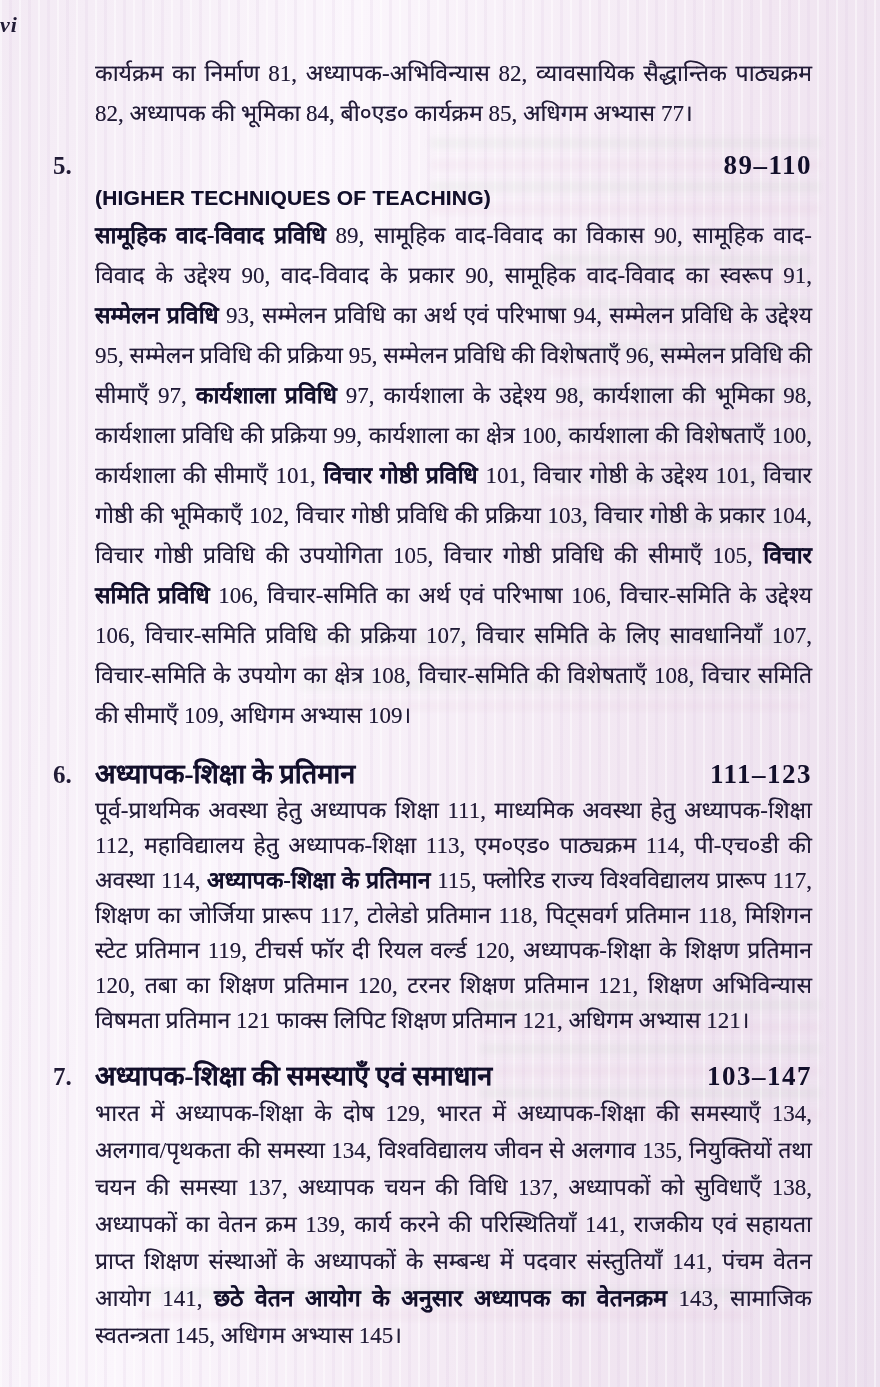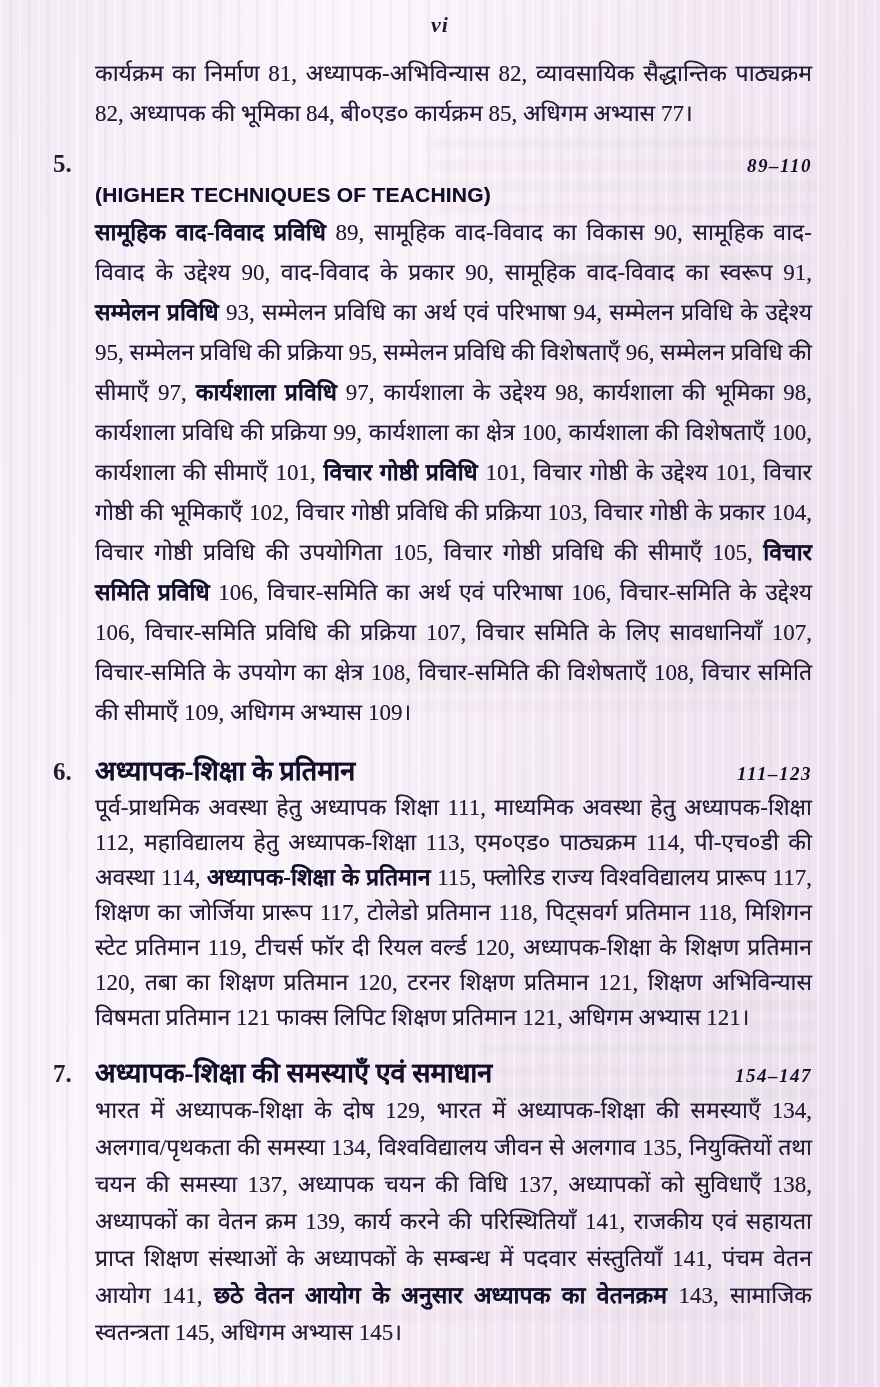--- a/index.html
+++ b/index.html
@@ -32,21 +32,20 @@
     pointer-events:none;
   }
   .g1{left:430px;top:138px;width:390px;height:86px;}
   .g2{left:545px;top:255px;width:265px;height:300px;}
   .g3{left:300px;top:636px;width:505px;height:74px;}
   .g4{left:480px;top:1000px;width:340px;height:120px;}
   .g5{left:140px;top:1288px;width:610px;height:34px;}
 
   .page-number{
     position:absolute;top:12px;left:0;width:100%;
-    text-align:center;
     font-style:italic;font-weight:700;font-size:22px;
     letter-spacing:1px;
   }
   .content{position:absolute;left:95px;right:68px;top:54px;}
 
   .intro{
     margin:0;
     font-size:23px;line-height:40px;
     text-align:justify;
     text-shadow:0 0 .5px rgba(25,20,55,.55);
@@ -64,24 +63,23 @@
     font-size:25px;font-weight:700;
   }
   .ch-title{
     margin:0;
     font-size:27px;font-weight:700;
     color:var(--bold-ink,#120f2a);
     text-shadow:0 0 .5px rgba(15,12,45,.6);
   }
   .ch-range{
     margin-left:auto;
-    font-size:19px;font-weight:700;
+    font-size:27px;font-weight:700;
     letter-spacing:1.5px;
     color:var(--bold-ink,#120f2a);
-    font-style:italic;
   }
   .ch-sub{
     margin:3px 0 5px;
     font-family:"Liberation Sans","DejaVu Sans",sans-serif;
     font-size:21px;font-weight:700;line-height:27px;
     letter-spacing:.2px;
     color:var(--bold-ink,#13102b);
     text-shadow:0 0 .5px rgba(15,12,45,.55);
   }
   .ch-body{
@@ -127,20 +125,20 @@
         <h2 class="ch-title">अध्यापक-शिक्षा के प्रतिमान</h2>
         <span class="ch-range">111–123</span>
       </div>
       <p class="ch-body"><span>पूर्व-प्राथमिक अवस्था हेतु अध्यापक शिक्षा 111, माध्यमिक अवस्था हेतु अध्यापक-शिक्षा 112, महाविद्यालय हेतु अध्यापक-शिक्षा 113, एम०एड० पाठ्यक्रम 114, पी-एच०डी की अवस्था 114, </span><b>अध्यापक-शिक्षा के प्रतिमान</b><span> 115, फ्लोरिड राज्य विश्वविद्यालय प्रारूप 117, शिक्षण का जोर्जिया प्रारूप 117, टोलेडो प्रतिमान 118, पिट्सवर्ग प्रतिमान 118, मिशिगन स्टेट प्रतिमान 119, टीचर्स फॉर दी रियल वर्ल्ड 120, अध्यापक-शिक्षा के शिक्षण प्रतिमान 120, तबा का शिक्षण प्रतिमान 120, टरनर शिक्षण प्रतिमान 121, शिक्षण अभिविन्यास विषमता प्रतिमान 121 फाक्स लिपिट शिक्षण प्रतिमान 121, अधिगम अभ्यास 121।</span></p>
     </section>
 
     <section class="chapter chapter-idx-2">
       <div class="ch-head">
         <span class="ch-num">7.</span>
         <h2 class="ch-title">अध्यापक-शिक्षा की समस्याएँ एवं समाधान</h2>
-        <span class="ch-range">154–147</span>
+        <span class="ch-range">103–147</span>
       </div>
       <p class="ch-body"><span>भारत में अध्यापक-शिक्षा के दोष 129, भारत में अध्यापक-शिक्षा की समस्याएँ 134, अलगाव/पृथकता की समस्या 134, विश्वविद्यालय जीवन से अलगाव 135, नियुक्तियों तथा चयन की समस्या 137, अध्यापक चयन की विधि 137, अध्यापकों को सुविधाएँ 138, अध्यापकों का वेतन क्रम 139, कार्य करने की परिस्थितियाँ 141, राजकीय एवं सहायता प्राप्त शिक्षण संस्थाओं के अध्यापकों के सम्बन्ध में पदवार संस्तुतियाँ 141, पंचम वेतन आयोग 141, </span><b>छठे वेतन आयोग के अनुसार अध्यापक का वेतनक्रम</b><span> 143, सामाजिक स्वतन्त्रता 145, अधिगम अभ्यास 145।</span></p>
     </section>
   </div>
   </div>
 
 </div>
 
 </body></html>

